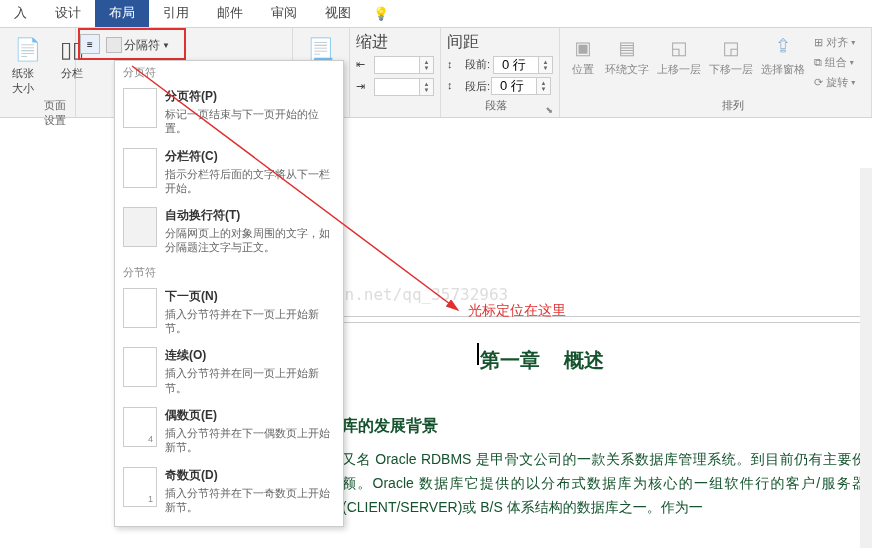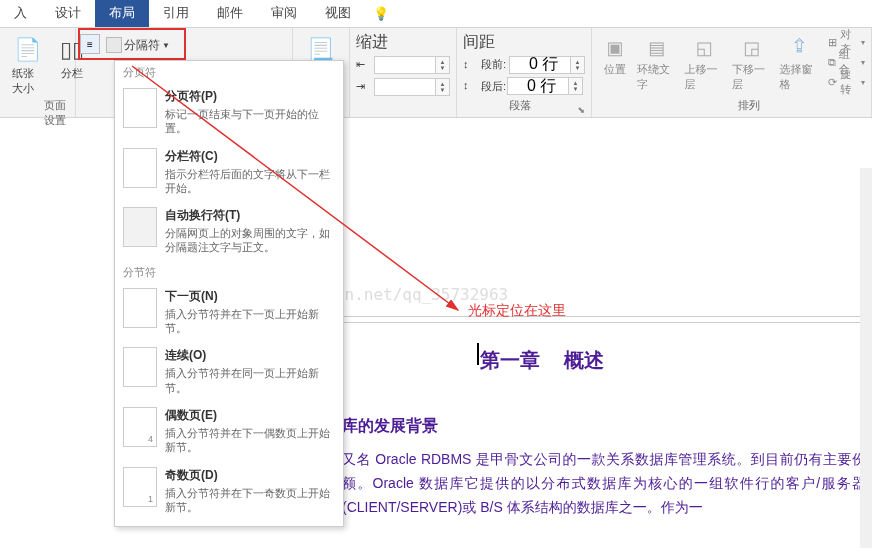--- a/index.html
+++ b/index.html
@@ -34,32 +34,32 @@
     .menu-icon { width: 34px; height: 40px; border: 1px solid #ccc; margin-right: 8px; flex-shrink: 0; background: #fff; position: relative; }
     .menu-icon.gray { background: #f2f2f2; }
     .menu-text { flex: 1; }
     .menu-title { font-size: 12px; font-weight: bold; color: #333; }
     .menu-desc { font-size: 11px; color: #666; line-height: 1.3; margin-top: 2px; }
     
     .indent-group { padding: 4px 6px 2px; }
     .indent-label { font-size: 16px; color: #444; margin-bottom: 2px; }
     .spin-row { display: flex; align-items: center; font-size: 11px; color: #444; margin-bottom: 2px; height: 20px; }
     .spin-row .ico-s2 { width: 14px; height: 14px; margin-right: 4px; display:inline-block; }
-    .spin-input { width: 62px; height: 18px; border: 1px solid #ccc; background: #fff; padding-left: 19px; font-size: 16px; }
+    .spin-input { width: 46px; height: 18px; border: 1px solid #ccc; background: #fff; padding-left: 8px; font-size: 13px; }
     .spin-arrows { width: 14px; height: 18px; border: 1px solid #ccc; border-left: none; background: #f8f8f8; font-size: 6px; display: flex; flex-direction: column; align-items: center; justify-content: center; line-height: 1; color: #666;}
     .group-corner { font-size: 9px; color: #888; align-self: flex-end; margin-top: -2px;}
     
     .arrange-group { padding: 4px 6px 2px; }
     .arrange-row { display: flex; gap: 2px; }
     .arrange-btn { display: flex; flex-direction: column; align-items: center; padding: 2px 3px; font-size: 11px; color: #888; }
     .arrange-btn .aicon { width: 28px; height: 28px; display: flex; align-items: center; justify-content: center; font-size: 18px; color: #aaa;}
     .arrange-side { display: flex; flex-direction: column; gap: 0; font-size: 11px; color: #888; padding-left: 4px;}
     .arrange-side .srow { display: flex; align-items: center; height: 20px; gap: 3px;}
     
-    .doc-content { position: absolute; left: 344px; top: 118px; right: 6px; bottom: 0; background: #fff; padding-top: 160px; font-size: 14px; color: #4c1d95; line-height: 1.7; }
+    .doc-content { position: absolute; left: 344px; top: 118px; right: 6px; bottom: 0; background: #fff; padding-top: 160px; font-size: 14px; color: #14532d; line-height: 1.7; }
     .doc-content .cursor-line { position: absolute; left: 133px; top: 225px; width: 2px; height: 22px; background: #000; }
     .doc-content h1 { font-size: 20px; font-weight: bold; margin-left: 136px; margin-top: 0; position: absolute; top: 225px; }
     .doc-content h1 .gap { display: inline-block; width: 24px; }
     .doc-content h2 { font-size: 16px; font-weight: bold; position: absolute; top: 294px; left: -2px; }
     .doc-content .para { position: absolute; top: 330px; left: -2px; right: 0; text-align: justify; }
     
     .watermark { position: absolute; left: 200px; top: 285px; color: #ddd; font-size: 16px; font-family: monospace; z-index: 1; }
     
     .red-annotation { position: absolute; left: 468px; top: 302px; color: #e03030; font-size: 14px; z-index: 20; }
     .red-arrow { position: absolute; left: 128px; top: 62px; z-index: 30; pointer-events: none; }

